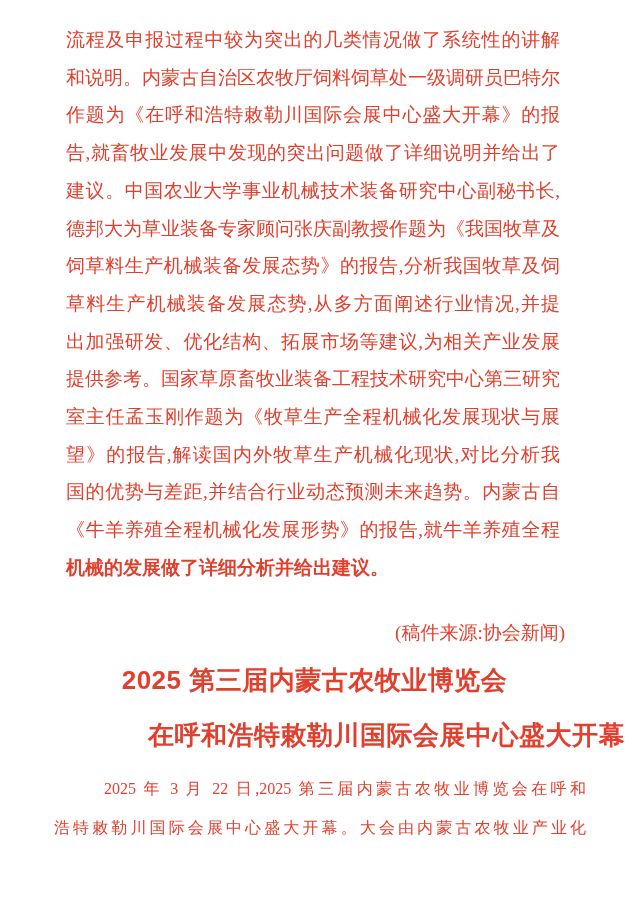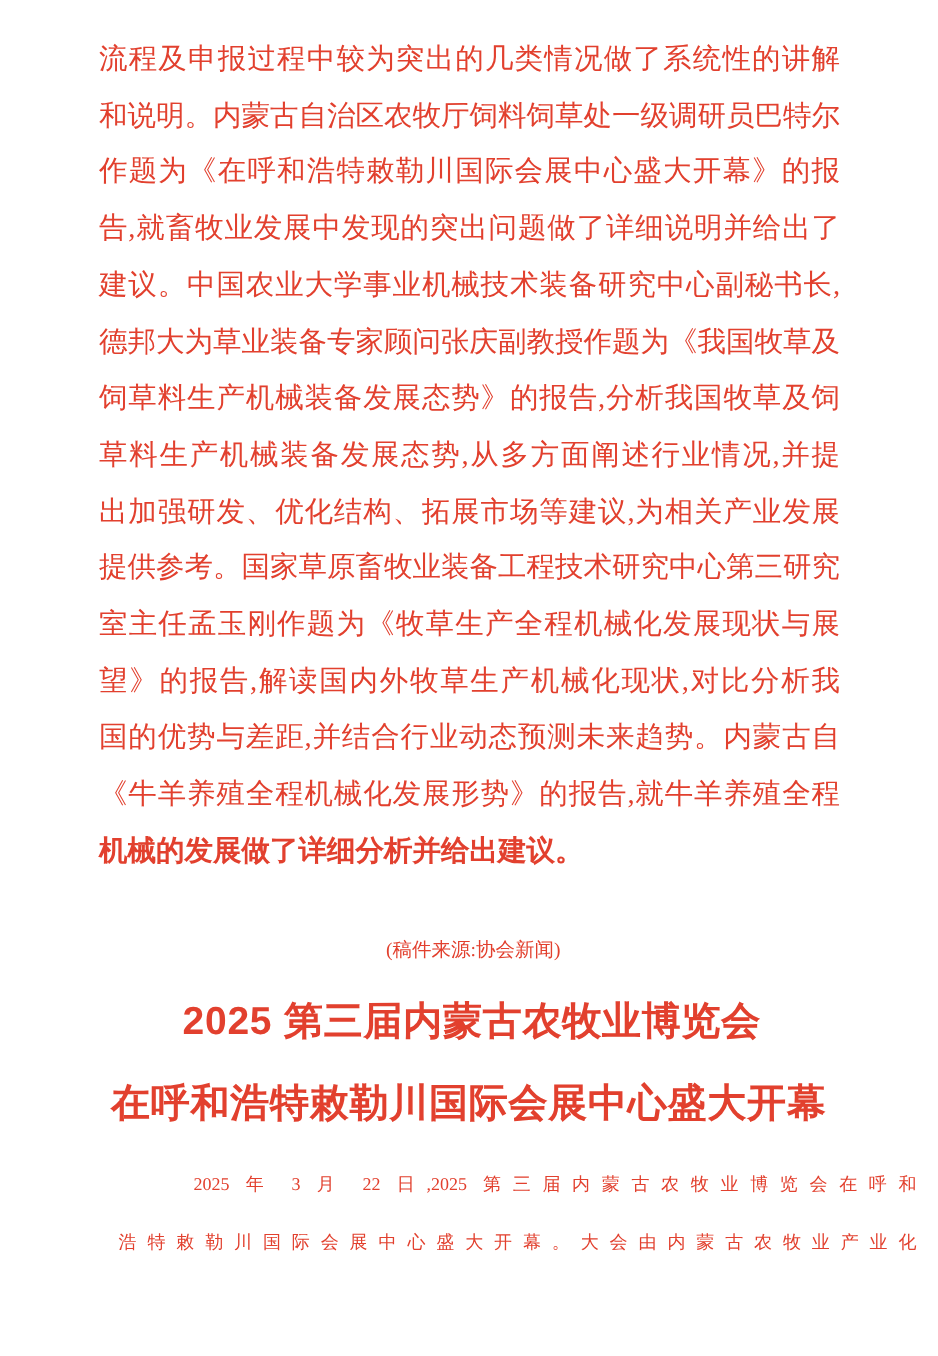--- a/index.html
+++ b/index.html
@@ -33,50 +33,49 @@
   .body-line.last-line {
     text-align-last: left;
     font-weight: bold;
   }
   
   .source-line {
     position: absolute;
     top: 618px;
     left: 66px;
     width: 499px;
-    text-align: center;
-    font-size: 13px;
+    text-align: right;
+    font-size: 19px;
     line-height: 30px;
     color: var(--text-red, #e2402e);
   }
   
   .article-title {
     position: absolute;
     left: 0;
     width: 625px;
     text-align: center;
     font-family: "Liberation Sans", "DejaVu Sans", sans-serif;
     font-weight: bold;
     font-size: 26px;
     line-height: 34px;
     color: var(--text-red, #e2402e);
     letter-spacing: 0.5px;
   }
   .article-title.line1 { top: 661px; }
-  .article-title.line2 { top: 718px; }
+  .article-title.line2 { top: 718px; text-align: right; }
   
   .second-paragraph {
     position: absolute;
     top: 770px;
     left: 54px;
     width: 532px;
-    font-size: 12px;
+    font-size: 16px;
     line-height: 38.6px;
     color: var(--text-red, #e2402e);
-    margin-left: 25px;
   }
   .second-paragraph .body-line.indented {
     padding-left: 50px;
   }
   
   .page-footer {
     position: absolute;
     top: 870px;
     left: 0;
     width: 625px;

